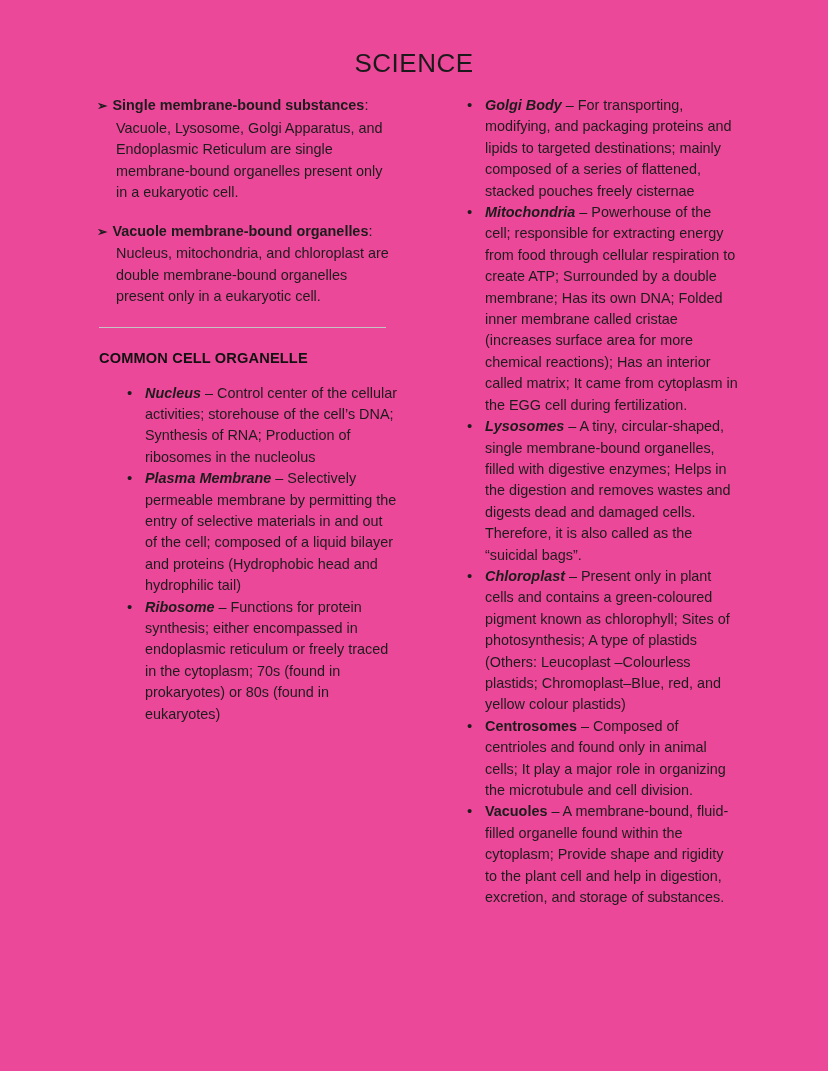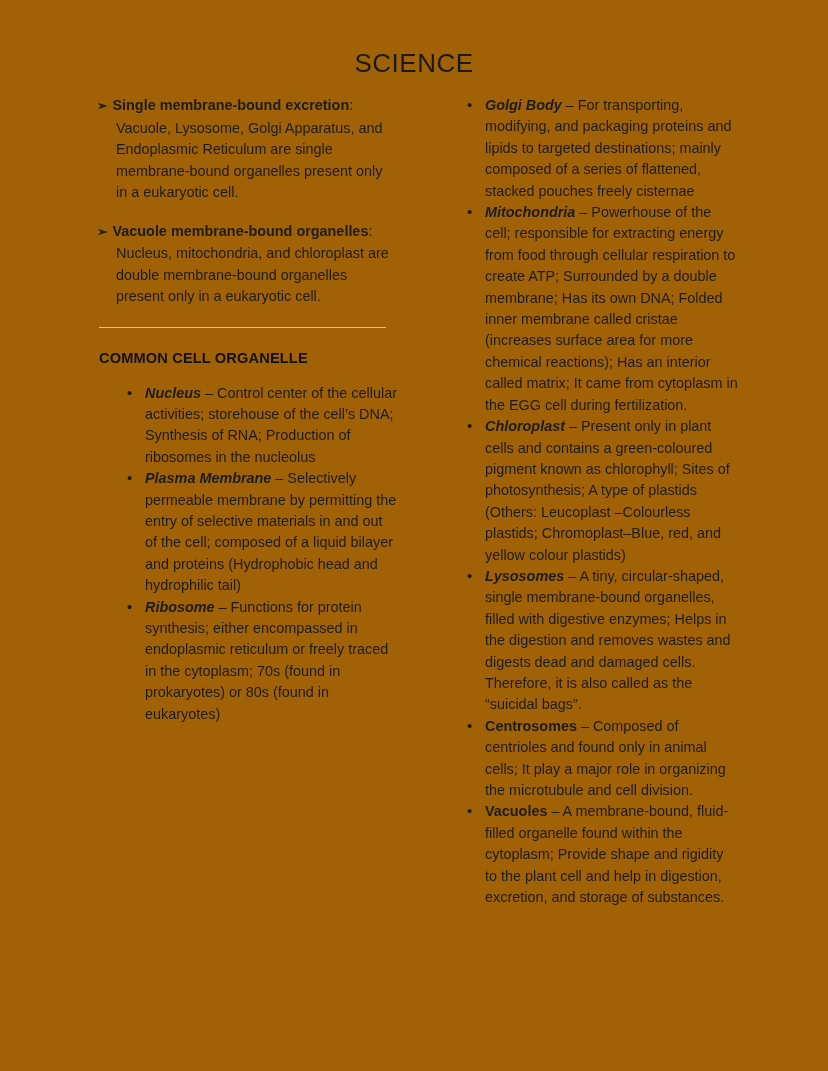--- a/index.html
+++ b/index.html
@@ -8,21 +8,21 @@
     background: #ffffff;
   }
   body {
     font-family: "Liberation Sans", sans-serif;
     color: #000000;
   }
   .page {
     position: relative;
     width: 828px;
     height: 1071px;
-    background: #a16207;
+    background: #ec4899;
     overflow: hidden;
     box-sizing: border-box;
   }
   .doc-title {
     position: absolute;
     top: 48px;
     left: 0;
     width: 828px;
     text-align: center;
     font-size: 26px;
@@ -126,21 +126,21 @@
 
 <div class="page">
 
   <div class="doc-title">SCIENCE</div>
 
   <div class="columns">
 
     <div class="col-left">
       <div id="intro-blocks">
           <div class="para-block">
-            <p><span class="arrow-bullet">➢</span><span class="term-bold">Single membrane-bound excretion</span><span>:</span><span> Vacuole, Lysosome, Golgi Apparatus, and Endoplasmic Reticulum are single membrane-bound organelles present only in a eukaryotic cell.</span></p>
+            <p><span class="arrow-bullet">➢</span><span class="term-bold">Single membrane-bound substances</span><span>:</span><span> Vacuole, Lysosome, Golgi Apparatus, and Endoplasmic Reticulum are single membrane-bound organelles present only in a eukaryotic cell.</span></p>
           </div>
           <div class="para-block">
             <p><span class="arrow-bullet">➢</span><span class="term-bold">Vacuole membrane-bound organelles</span><span>:</span><span> Nucleus, mitochondria, and chloroplast are double membrane-bound organelles present only in a eukaryotic cell.</span></p>
           </div>
         </div>
 
       <hr class="divider">
 
       <div class="section-heading">COMMON CELL ORGANELLE</div>
 
@@ -148,22 +148,22 @@
           <li><span class="term-bi">Nucleus</span><span> – Control center of the cellular activities; storehouse of the cell’s DNA; Synthesis of RNA; Production of ribosomes in the nucleolus</span></li>
           <li><span class="term-bi">Plasma Membrane</span><span> – Selectively permeable membrane by permitting the entry of selective materials in and out of the cell; composed of a liquid bilayer and proteins (Hydrophobic head and hydrophilic tail)</span></li>
           <li><span class="term-bi">Ribosome</span><span> – Functions for protein synthesis; either encompassed in endoplasmic reticulum or freely traced in the cytoplasm; 70s (found in prokaryotes) or 80s (found in eukaryotes)</span></li>
         </ul>
     </div>
 
     <div class="col-right">
       <ul class="organelle-list right-list" id="right-list">
           <li><span class="term-bi">Golgi Body</span><span> – For transporting, modifying, and packaging proteins and lipids to targeted destinations; mainly composed of a series of flattened, stacked pouches freely cisternae</span></li>
           <li><span class="term-bi">Mitochondria</span><span> – Powerhouse of the cell; responsible for extracting energy from food through cellular respiration to create ATP; Surrounded by a double membrane; Has its own DNA; Folded inner membrane called cristae (increases surface area for more chemical reactions); Has an interior called matrix; It came from cytoplasm in the EGG cell during fertilization.</span></li>
+          <li><span class="term-bi">Lysosomes</span><span> – A tiny, circular-shaped, single membrane-bound organelles, filled with digestive enzymes; Helps in the digestion and removes wastes and digests dead and damaged cells. Therefore, it is also called as the “suicidal bags”.</span></li>
           <li><span class="term-bi">Chloroplast</span><span> – Present only in plant cells and contains a green-coloured pigment known as chlorophyll; Sites of photosynthesis; A type of plastids (Others: Leucoplast –Colourless plastids; Chromoplast–Blue, red, and yellow colour plastids)</span></li>
-          <li><span class="term-bi">Lysosomes</span><span> – A tiny, circular-shaped, single membrane-bound organelles, filled with digestive enzymes; Helps in the digestion and removes wastes and digests dead and damaged cells. Therefore, it is also called as the “suicidal bags”.</span></li>
           <li><span class="term-b">Centrosomes</span><span> – Composed of centrioles and found only in animal cells; It play a major role in organizing the microtubule and cell division.</span></li>
           <li><span class="term-b">Vacuoles</span><span> – A membrane-bound, fluid-filled organelle found within the cytoplasm; Provide shape and rigidity to the plant cell and help in digestion, excretion, and storage of substances.</span></li>
         </ul>
     </div>
 
   </div>
 
 </div>
 
 </body></html>

